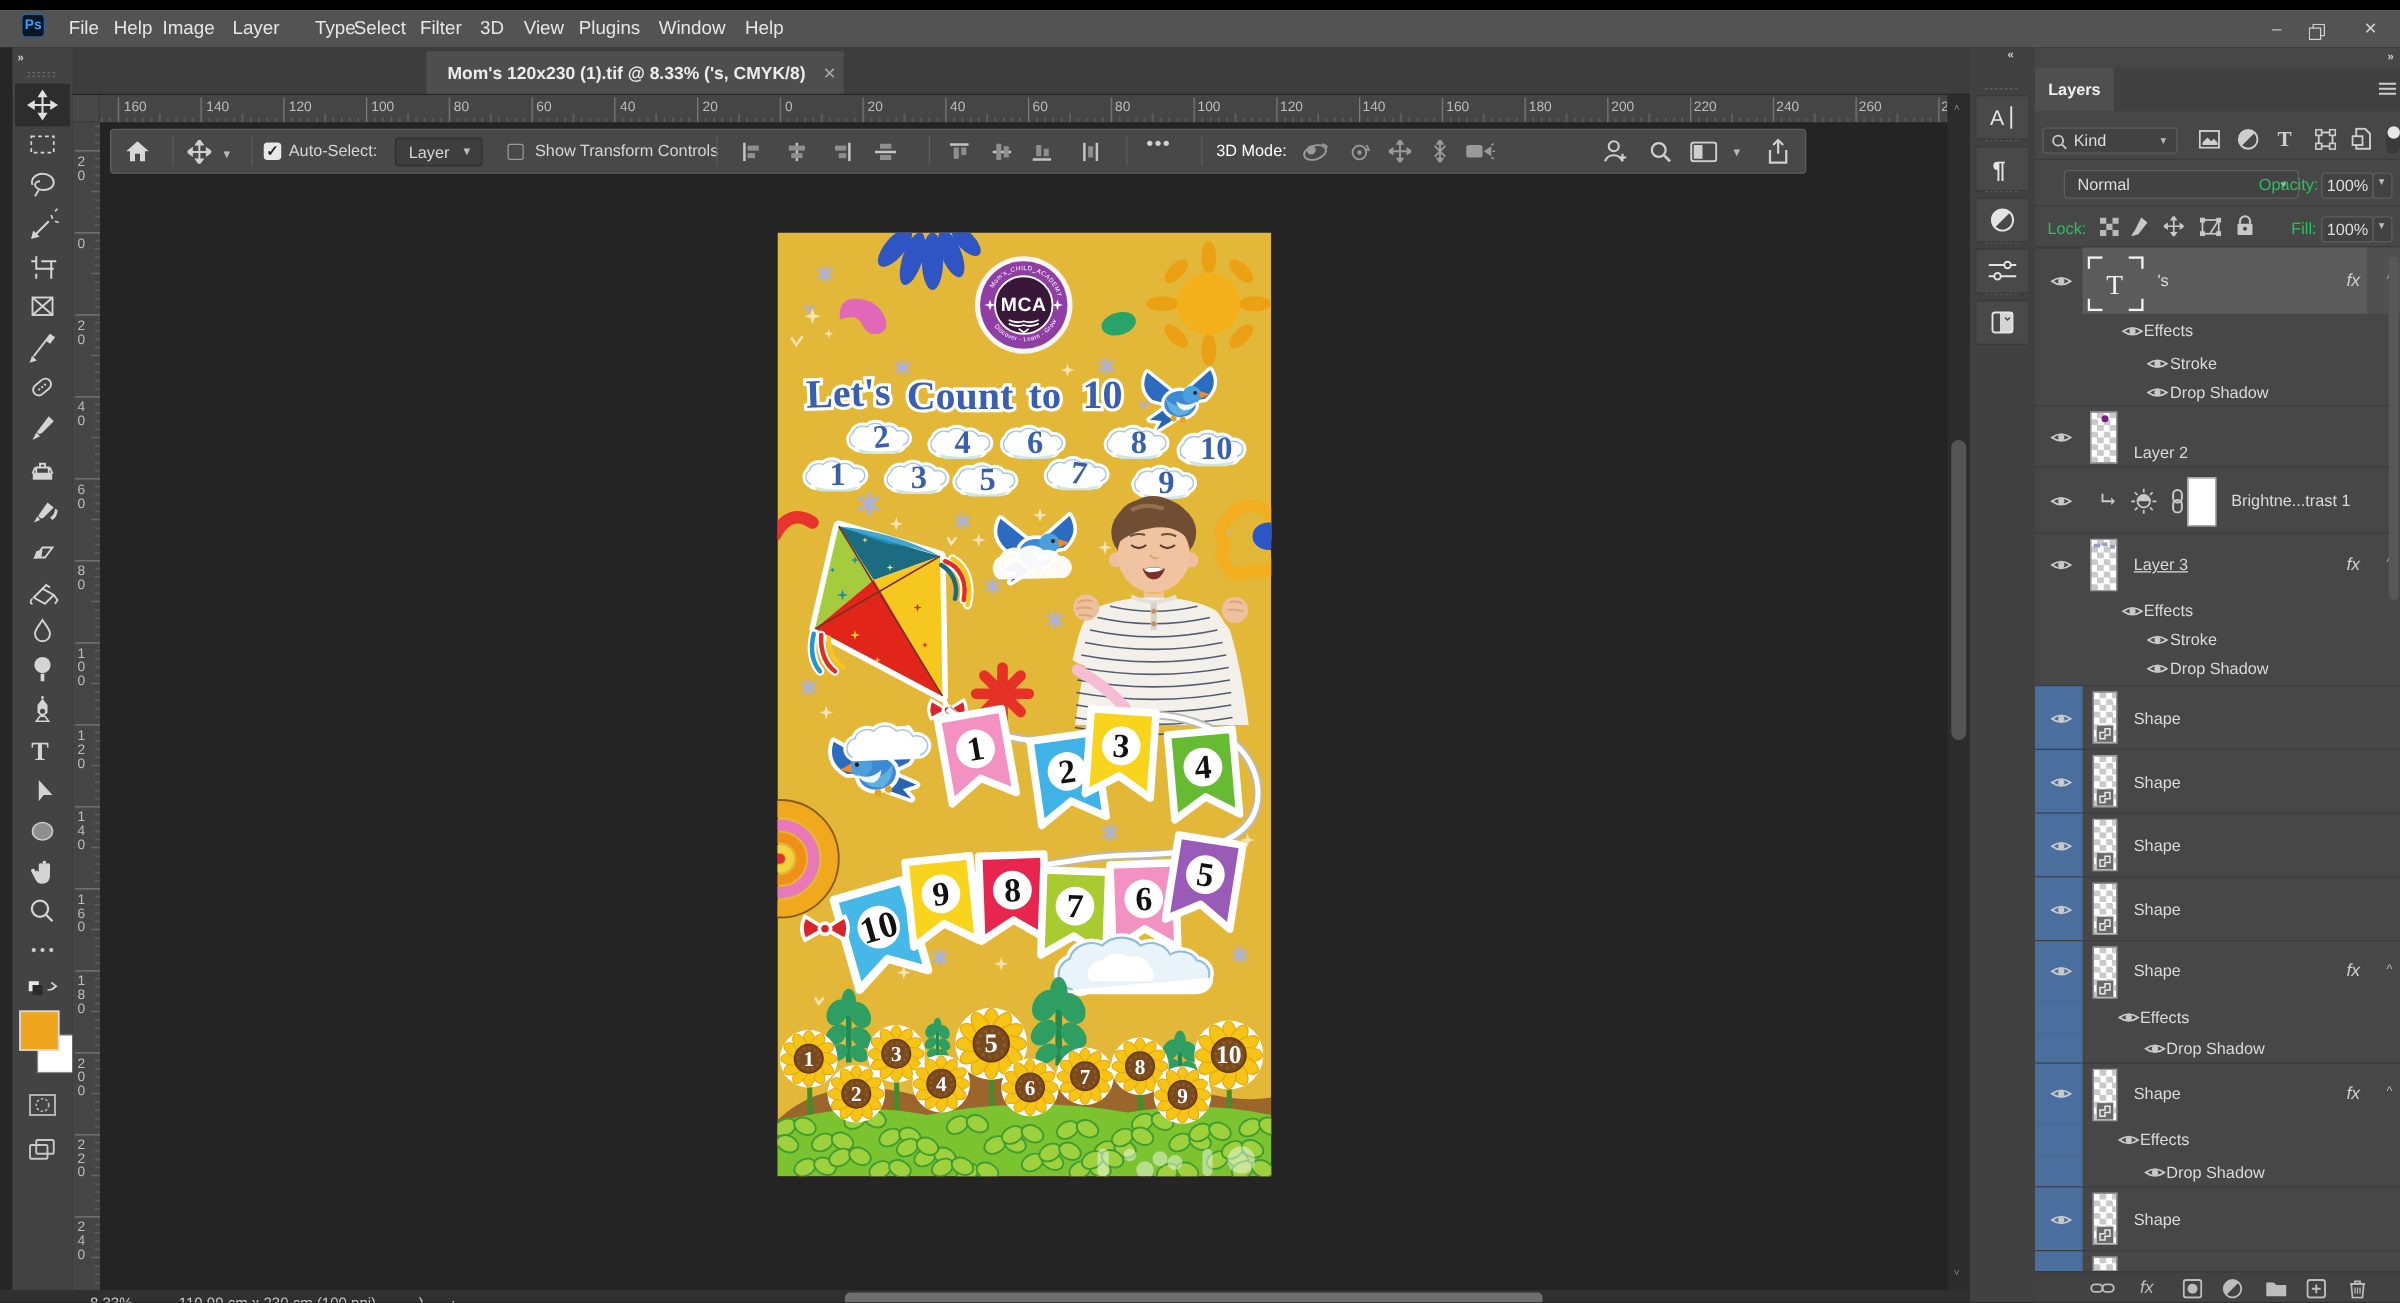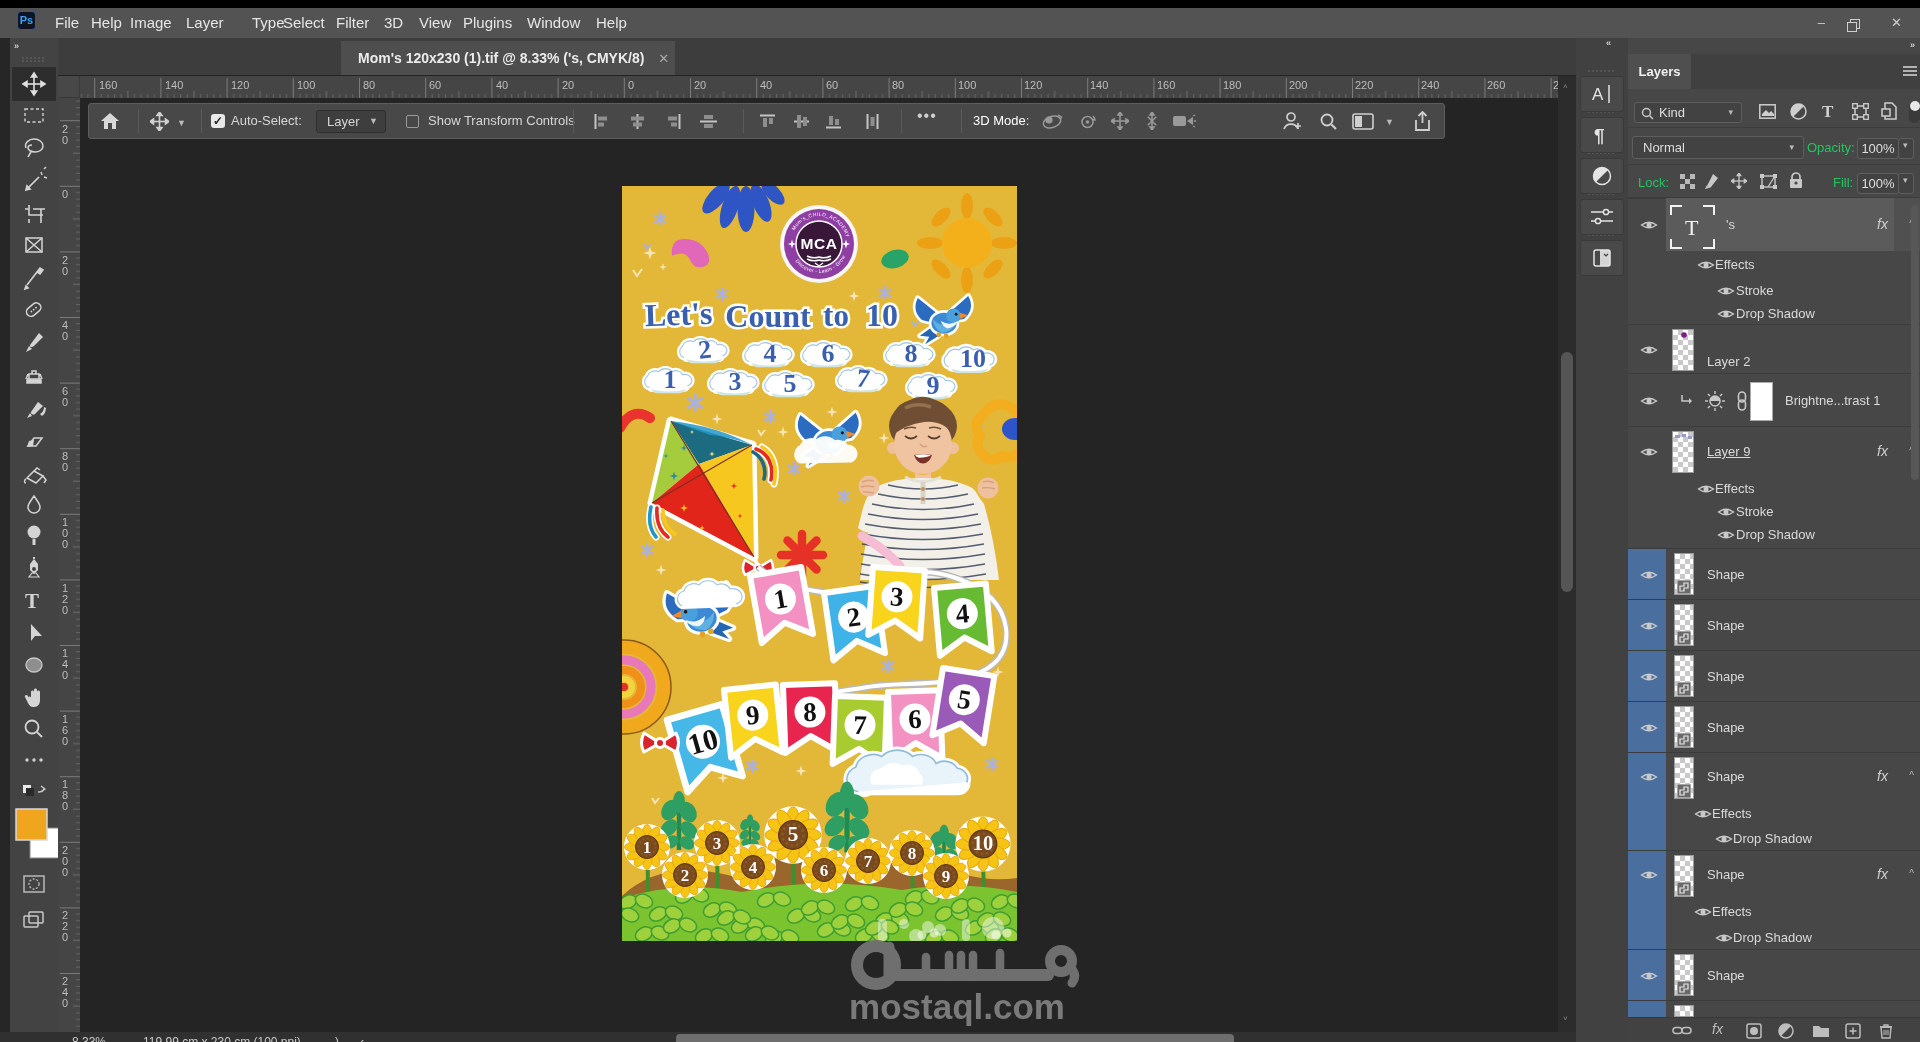--- a/index.html
+++ b/index.html
@@ -717,39 +717,20 @@
  <rect x="256" y="733" width="9" height="22" rx="4"></rect>
  <circle cx="306" cy="741" r="6"></circle>
           <circle cx="318" cy="744" r="6"></circle>
  <rect x="340" y="733" width="8" height="22" rx="4"></rect>
  <circle cx="371" cy="742" r="11"></circle>
           <circle cx="294" cy="750" r="7"></circle>
  <circle cx="282" cy="738" r="5"></circle>
 </g>
 </svg>
 </div>
-<div class="abs" id="watermark" style="left:830px;top:905px;width:260px;height:130px">
-<svg width="260" height="130" viewBox="0 0 260 130">
-<g stroke="#6f6f6f" fill="none" stroke-linecap="round">
- <circle cx="46" cy="60" r="19" stroke-width="12"></circle>
- <path d="M59 42 V70" stroke-width="11"></path>
- <path d="M64 70 H218" stroke-width="12"></path>
- <path d="M96 52 V68 M119 50 V68 M131 50 V68 M143 50 V68 M170 48 V68" stroke-width="8.5"></path>
- <circle cx="231" cy="56" r="11" stroke-width="10"></circle>
- <path d="M240 62 q8 8 2 16" stroke-width="9"></path>
-</g>
-<g fill="rgba(255,255,255,.5)">
- <circle cx="92" cy="30" r="4.5"></circle>
-          <circle cx="104" cy="28" r="4.5"></circle>
- <circle cx="166" cy="30" r="4.5"></circle>
-          <circle cx="177" cy="28" r="4.5"></circle>
-</g>
-<text x="127" y="114" text-anchor="middle" fill="#7a7a7a" font-size="35" font-weight="bold" font-family="Liberation Sans" letter-spacing="0">mostaql.com</text>
-</svg>
-</div>
 <div class="abs" id="optbar">
 <svg class="abs" style="left:11px;top:8px" width="20" height="18" viewBox="0 0 20 18">
         <path d="M10 1 L19 9 H16 V17 H12 V11 H8 V17 H4 V9 H1 Z" fill="#d8d8d8"></path>
       </svg>
 <div class="obdiv" style="left:49px"></div>
 <svg class="abs" style="left:61px;top:8px" width="19" height="19" viewBox="0 0 19 19">
         <g stroke="#d0d0d0" stroke-width="1.6" fill="#d0d0d0">
           <line x1="9.5" y1="2" x2="9.5" y2="17"></line>
           <line x1="2" y1="9.5" x2="17" y2="9.5"></line>
           <path d="M9.5 0 L12 3.5 H7 Z"></path>
@@ -945,21 +926,21 @@
         </g>
       </svg>
  <svg class="abs" style="left:253px;top:64px" width="16" height="18">
         <path d="M4 1 h7 l4 4 v12 H4 Z" fill="none" stroke="#cecece" stroke-width="1.5"></path>
         <rect x="1" y="7" width="8" height="7" fill="#474747" stroke="#cecece" stroke-width="1.5"></rect>
       </svg>
  <div class="abs" style="left:281px;top:63px;width:11px;height:22px;background:#3a3a3a;border-radius:6px">
         <div class="abs" style="left:0.5px;top:0px;width:10px;height:10px;background:#e8e8e8;border-radius:50%"></div>
       </div>
  <div class="divh" style="top:89px"></div>
- <div class="valbox" style="left:4px;top:98px;width:172px;height:23px;line-height:21px"><span style="margin-left:10px">Normal</span><span style="position:absolute;right:9px;top:0;color:#bbb;font-size:9px">▾</span></div>
+ <div class="valbox" style="left:23px;top:98px;width:188px;height:23px;line-height:21px"><span style="margin-left:10px">Normal</span><span style="position:absolute;right:9px;top:0;color:#bbb;font-size:9px">▾</span></div>
  <span class="abs bluetag" style="left:179px;top:102px">Opacity:</span>
  <div class="valbox" style="left:229px;top:100px;width:42px;height:21px;line-height:19px;text-align:center">100%</div>
  <div class="valbox" style="left:270px;top:100px;width:16px;height:21px">
         <span style="position:absolute;left:4px;top:1px;color:#bbb;font-size:9px">▾</span>
       </div>
  <div class="divh" style="top:126px"></div>
  <span class="abs bluetag" style="left:10px;top:137px">Lock:</span>
  <svg class="abs" style="left:52px;top:136px" width="15" height="15">
         <g fill="#b8b8b8">
           <rect x="0" y="0" width="5" height="5"></rect>
@@ -1089,21 +1070,21 @@
         </svg>
         <div class="checker abs" style="left:44px;top:393px;width:22px;height:42px">
           <svg class="abs" style="left:0;top:0" width="22" height="12">
             <g fill="#9a9ac8">
               <rect x="2" y="3" width="5" height="3"></rect>
               <rect x="9" y="2" width="4" height="3"></rect>
               <rect x="15" y="4" width="4" height="3"></rect>
             </g>
           </svg>
         </div>
-        <span class="ltext" style="left:79px;top:406px;text-decoration:underline;">Layer 9</span>
+        <span class="ltext" style="left:79px;top:406px;text-decoration:underline;">Layer 3</span>
         <span class="fx" style="top:405px">fx</span>
         <span class="chev" style="top:407px">^</span>
         <svg class="abs" style="left:69px;top:445px" width="18" height="12">
           <path d="M1.5 6 Q9 0.5 16.5 6 Q9 11.5 1.5 6 Z" fill="none" stroke="#c9c9c9" stroke-width="1.4"></path>
           <circle cx="9" cy="6" r="2.5" fill="#c9c9c9"></circle>
         </svg>
         <span class="ltext" style="left:87px;top:443px">Effects</span>
         <svg class="abs" style="left:89px;top:468px" width="18" height="12">
           <path d="M1.5 6 Q9 0.5 16.5 6 Q9 11.5 1.5 6 Z" fill="none" stroke="#c9c9c9" stroke-width="1.4"></path>
           <circle cx="9" cy="6" r="2.5" fill="#c9c9c9"></circle>

